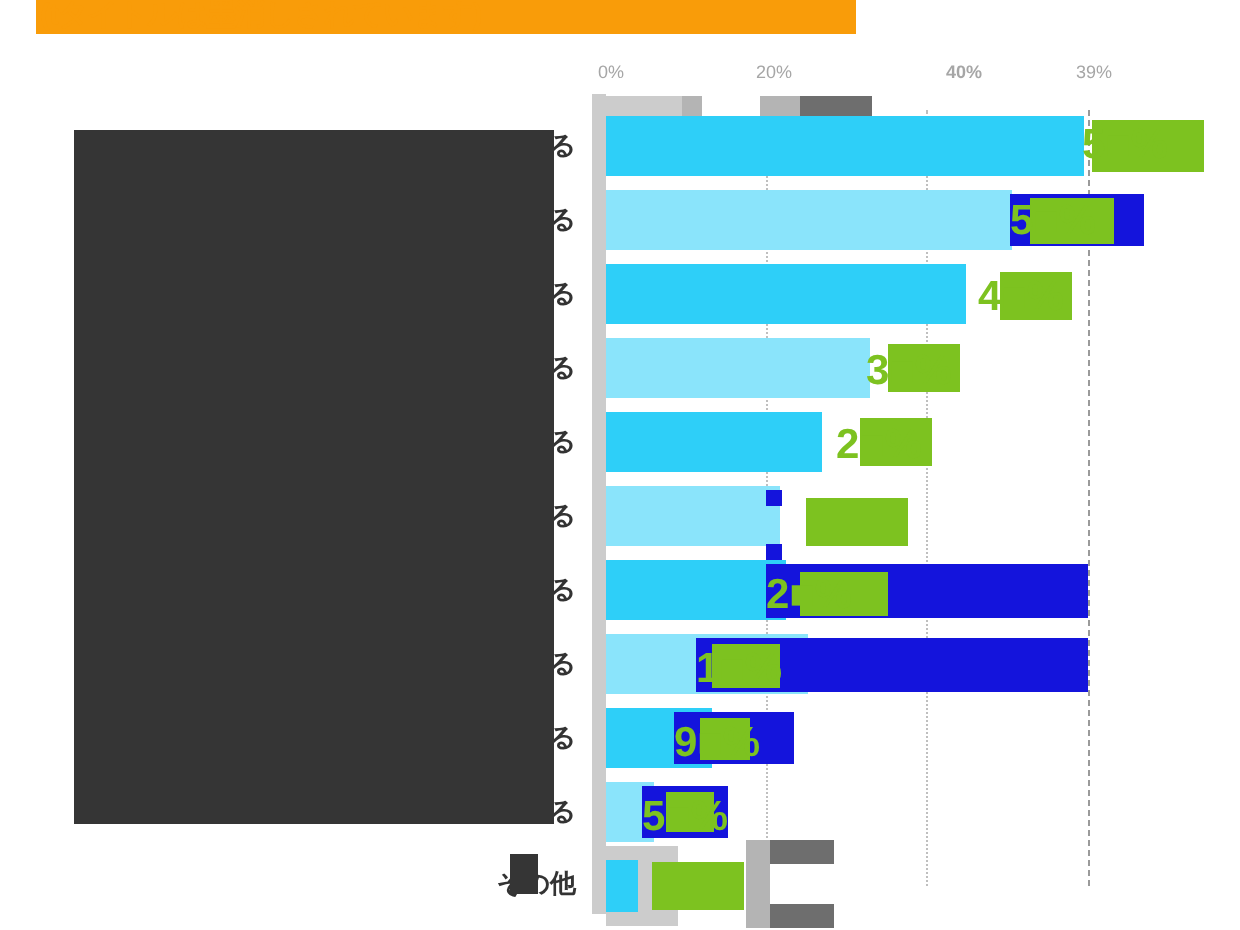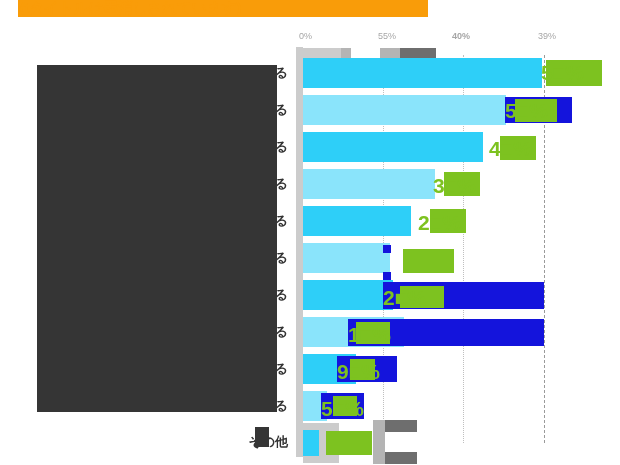--- a/index.html
+++ b/index.html
@@ -121,22 +121,22 @@
     height: 347px;
   }
 </style>
 </head>
 <body>
 
 <div id="title-bar"></div>
 <div id="title-text">(tタイトルは墨消しされています)</div>
 
 <div class="tick-label" style="left:299px;">0%</div>
-<div class="tick-label" style="left:378px;">55%</div>
-<div class="tick-label" style="left:452px;font-weight:bold;">40%</div>
+<div class="tick-label" style="left:378px;">20%</div>
+<div class="tick-label" style="left:473px;font-weight:bold;">40%</div>
 <div class="tick-label" style="left:538px;">39%</div>
 
 <div class="gridline dotted" style="left:383px;"></div>
 <div class="gridline dotted" style="left:463px;"></div>
 <div class="gridline" style="left:544px;"></div>
 
 <div id="plot">
   <div id="axis-spine"></div>
 </div>
 

